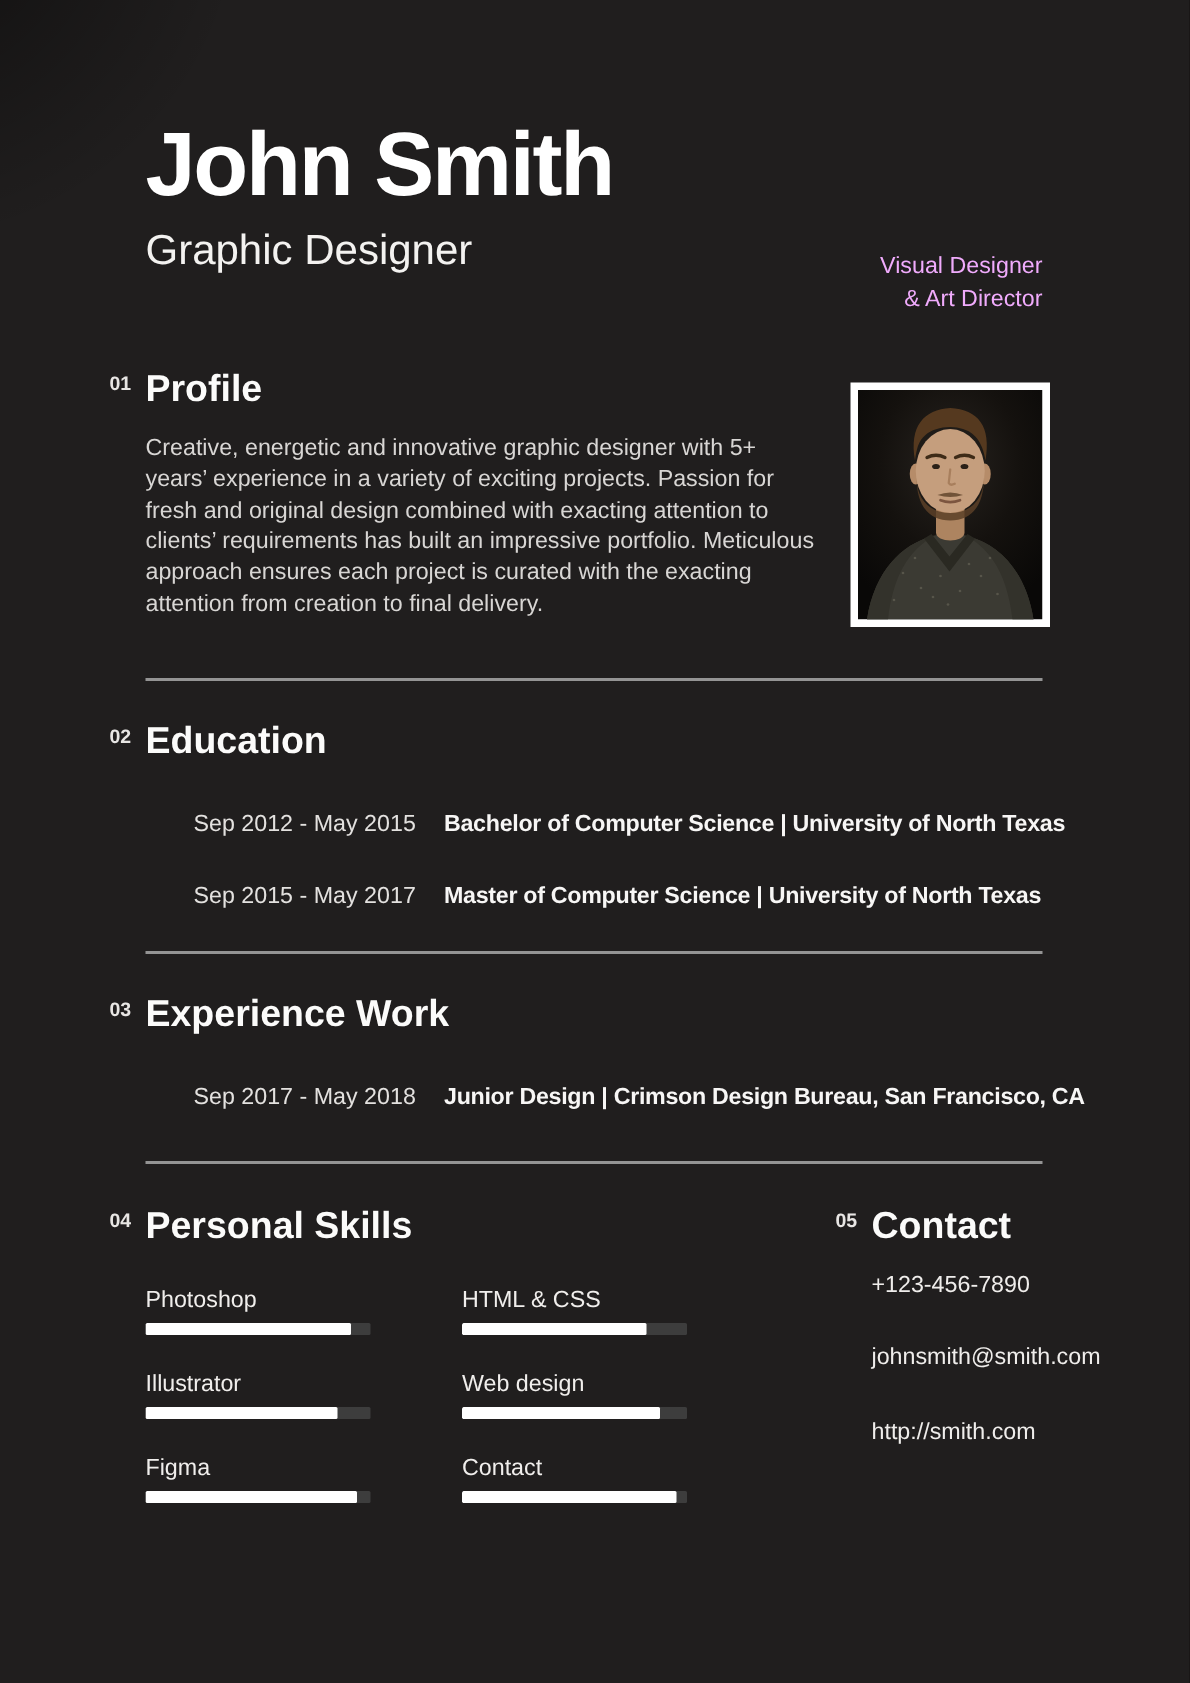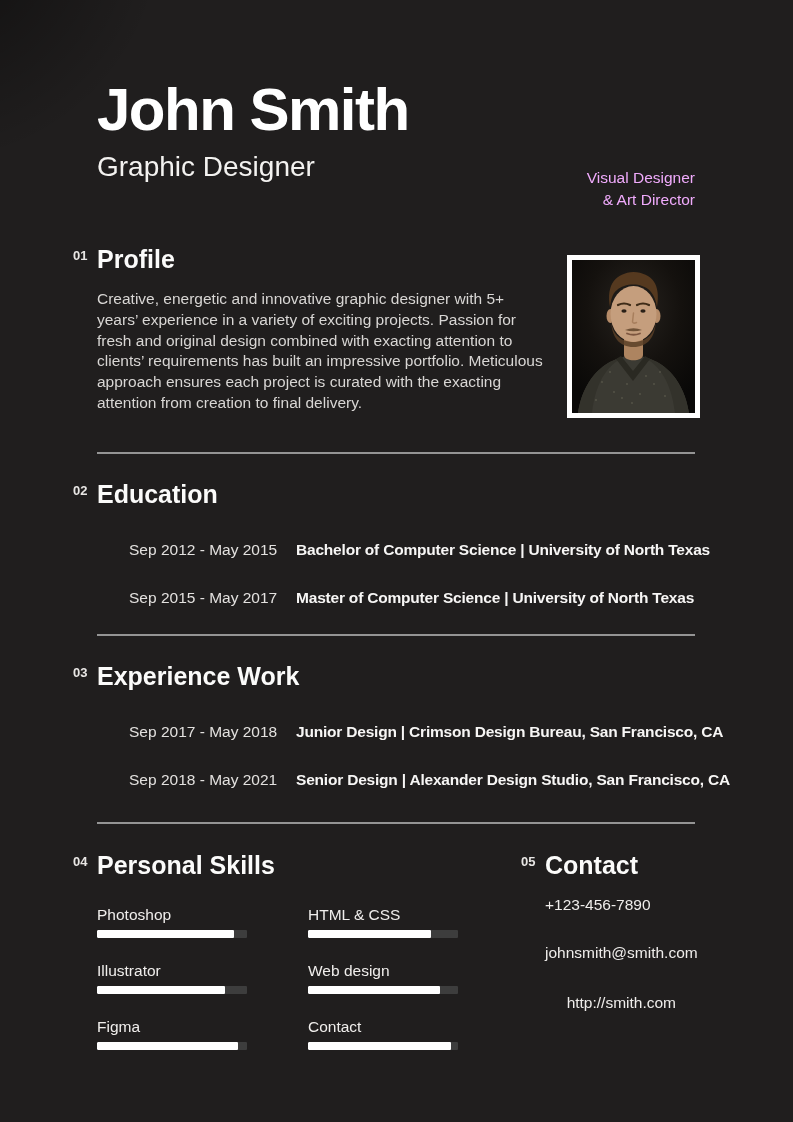--- a/index.html
+++ b/index.html
@@ -124,20 +124,21 @@
   .entry-detail {
     font-weight: 700;
     letter-spacing: -0.2px;
     color: #f7f6f5;
   }
 
   
   .bottom {
     display: flex;
     margin-top: 26px;
+    gap: 36px;
   }
   .skills-col { width: 361px; flex: none; }
   .skills-grid {
     margin-top: 24px;
     display: grid;
     grid-template-columns: 150px 150px;
     column-gap: 61px;
     row-gap: 22px;
   }
   .skill-label {
@@ -160,21 +161,21 @@
   }
 
   .contact-col { margin-left: 87px; }
   .contact-item {
     font-size: 15.5px;
     line-height: 21px;
     color: #efedeb;
   }
   .contact-item.phone { margin-top: 14px; }
   .contact-item.email { margin-top: 27px; }
-  .contact-item.website { margin-top: 29px; text-align: center; }
+  .contact-item.website { margin-top: 29px; }
 </style>
 </head>
 <body>
 
 <div class="page">
   <div class="content">
 
     <header>
       <h1 class="name">John Smith</h1>
       <p class="role">Graphic Designer</p>
@@ -213,24 +214,20 @@
 
     <section>
       <h2 class="sec-h exp-h">
         <span class="sec-num">03</span>
         <span>Experience Work</span>
       </h2>
       <div class="entry-row first">
         <span class="entry-dates">Sep 2017 - May 2018</span>
         <span class="entry-detail">Junior Design | Crimson Design Bureau, San Francisco, CA</span>
       </div>
-      <div class="entry-row second">
-        <span class="entry-dates">Sep 2018 - May 2021</span>
-        <span class="entry-detail">Senior Design | Alexander Design Studio, San Francisco, CA</span>
-      </div>
     </section>
 
     <hr class="divider div-3">
 
     <div class="bottom">
 
       <section class="skills-col">
         <h2 class="sec-h">
           <span class="sec-num">04</span>
           <span>Personal Skills</span>

